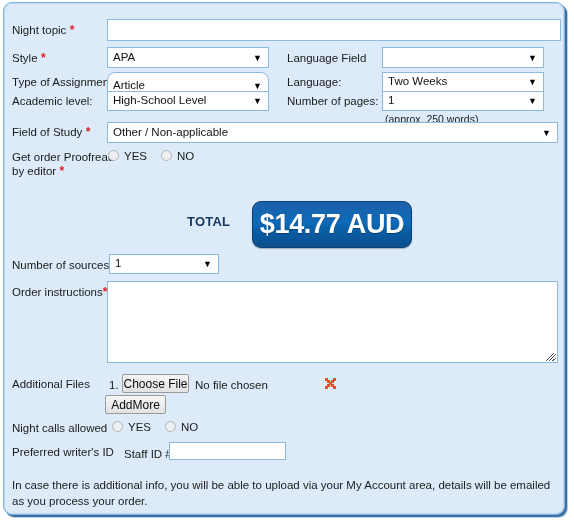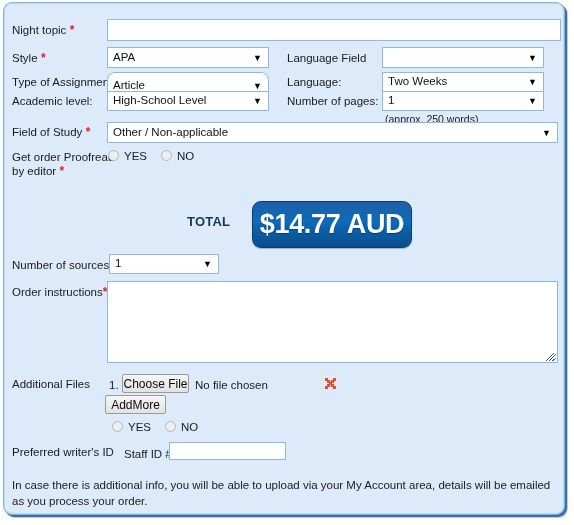--- a/index.html
+++ b/index.html
@@ -330,20 +330,23 @@
         <rect x="4" y="8" width="3" height="3"></rect>
         <rect x="8" y="8" width="3" height="3"></rect>
         <rect x="2" y="10" width="3" height="3"></rect>
         <rect x="10" y="10" width="3" height="3"></rect>
       </g>
     </svg>
     <div class="btn-native" style="left:101px; top:392px; width:61px; height:19px;">
       <span>AddMore</span>
     </div>
 
+    <div class="lbl" style="left:8px; top:418px;">
+      <span>Night calls allowed</span>
+    </div>
     <div class="radio-group" style="left:108px; top:418px;">
       <span class="rb"></span>
       <span class="rlabel">YES</span>
       <span class="rb"></span>
       <span class="rlabel">NO</span>
     </div>
 
     <div class="lbl" style="left:8px; top:442px;">
       <span>Preferred writer's ID</span>
     </div>

